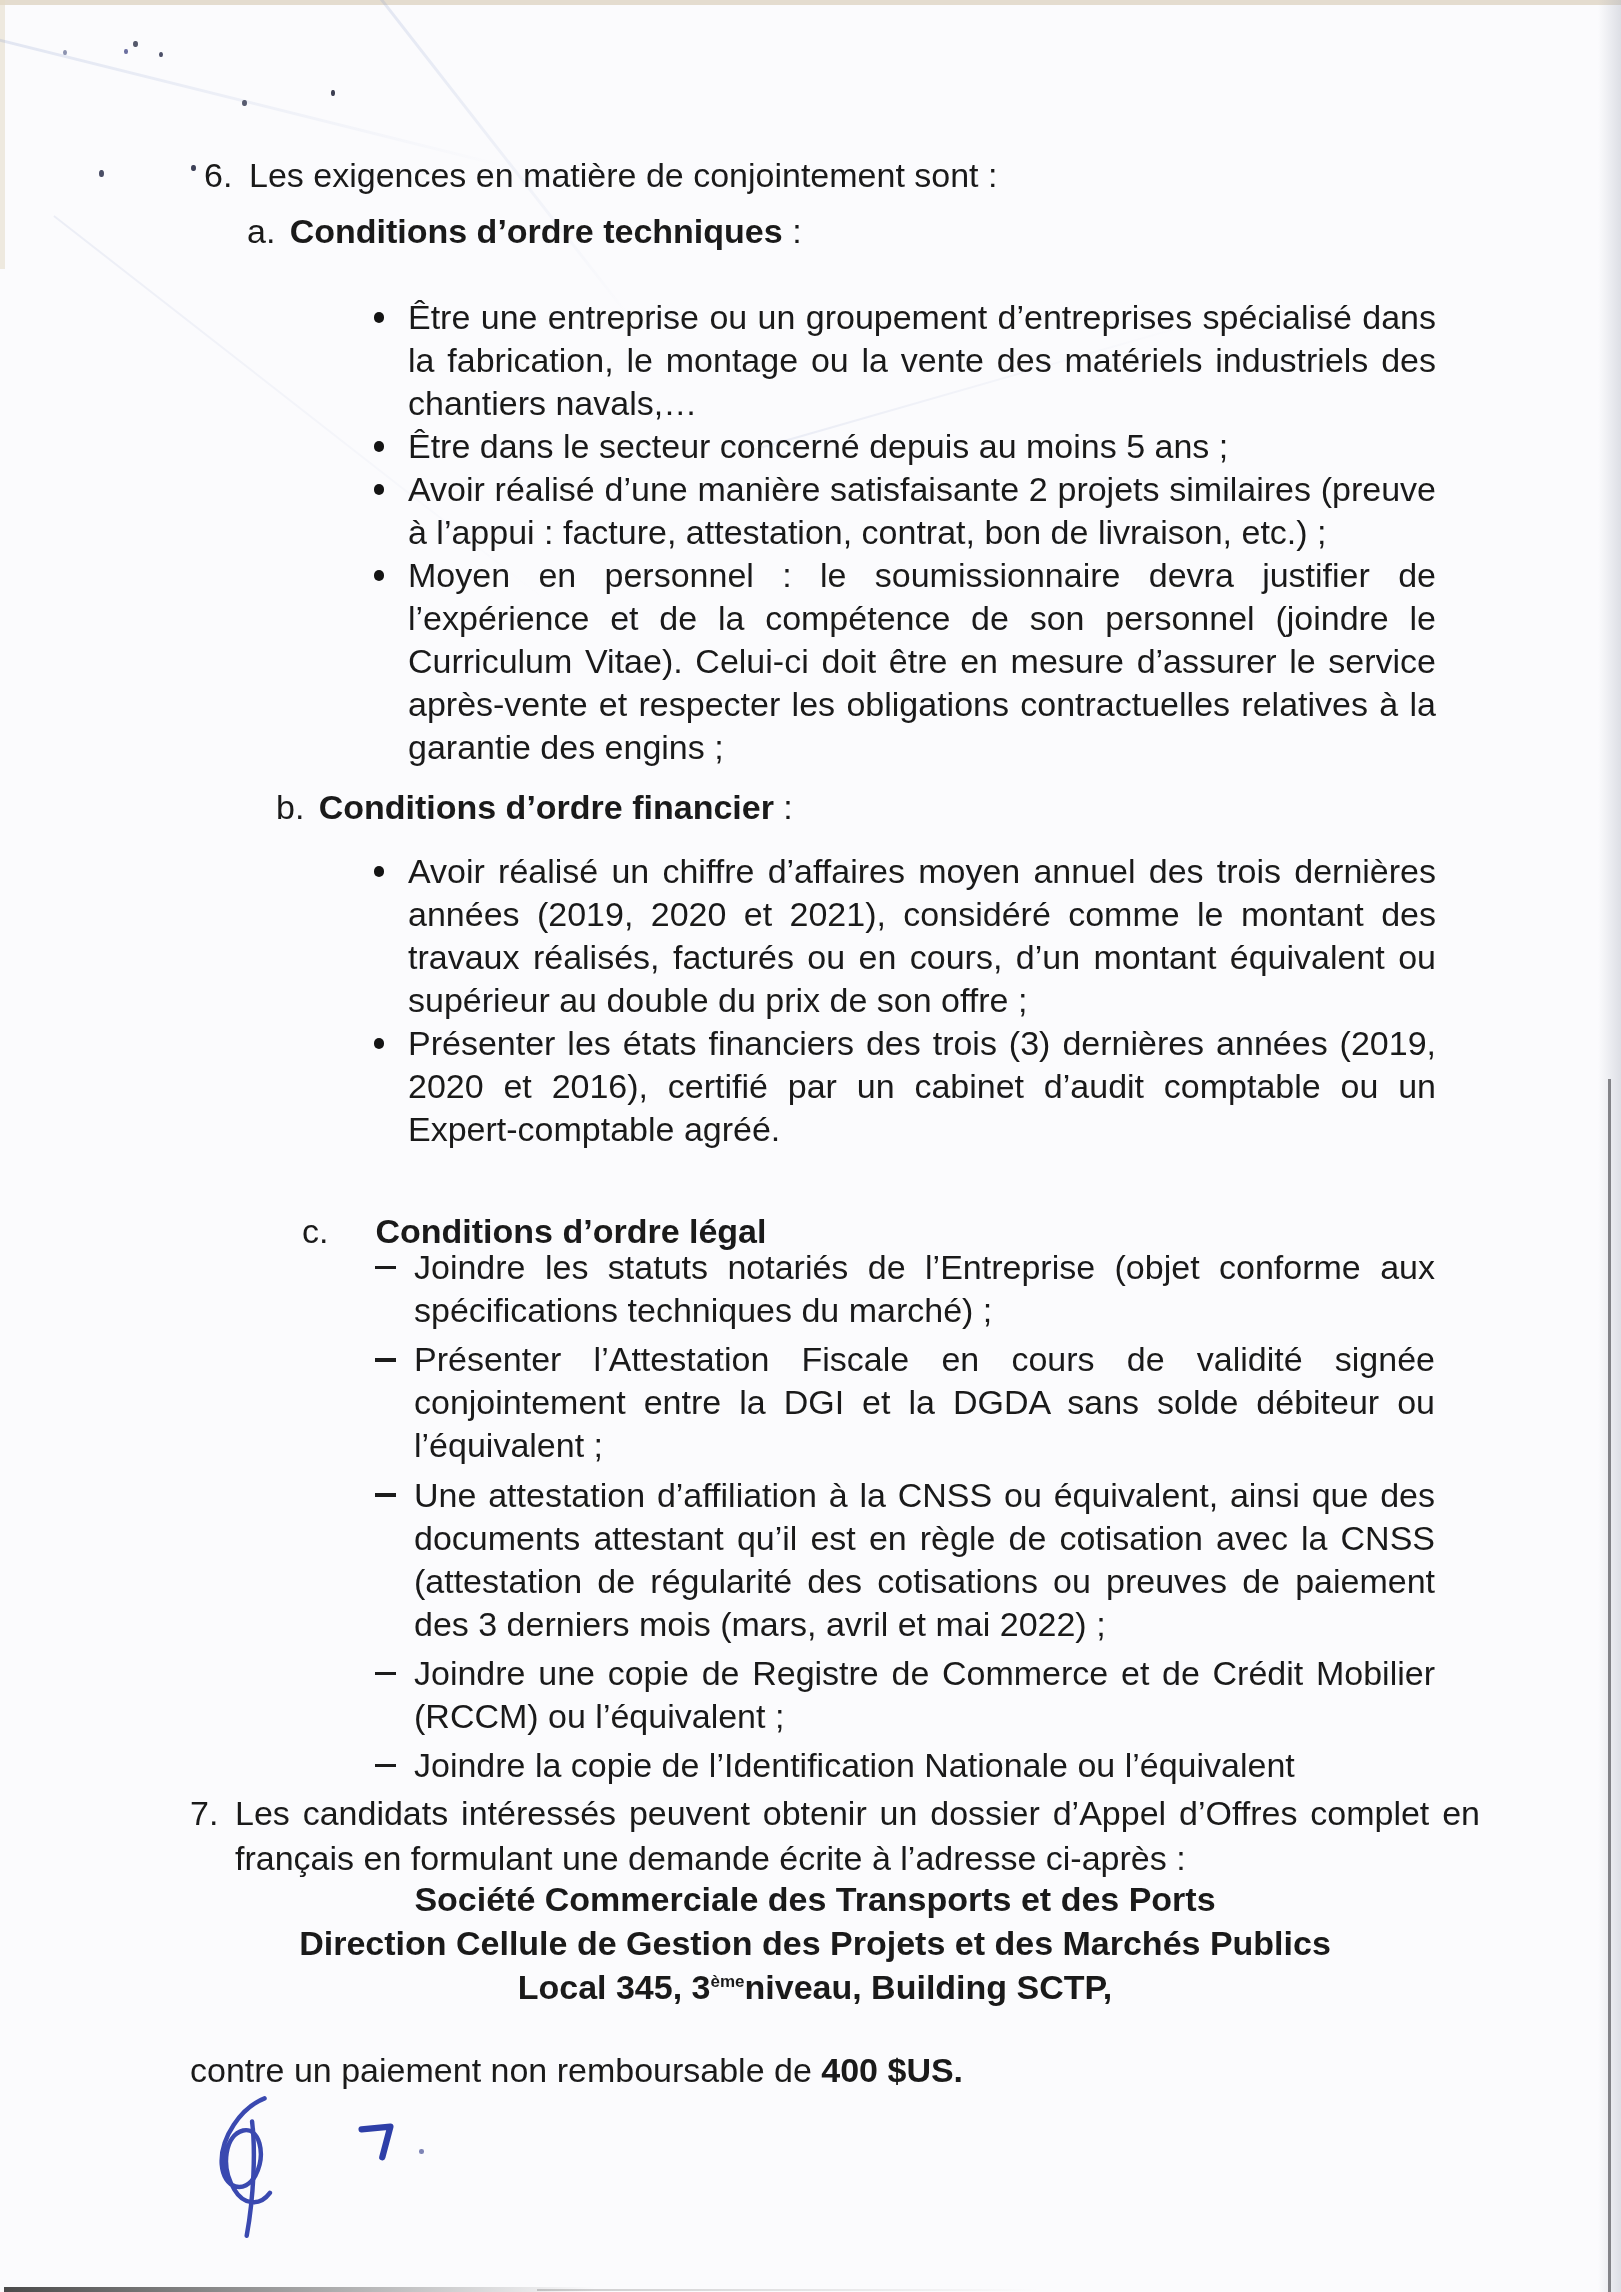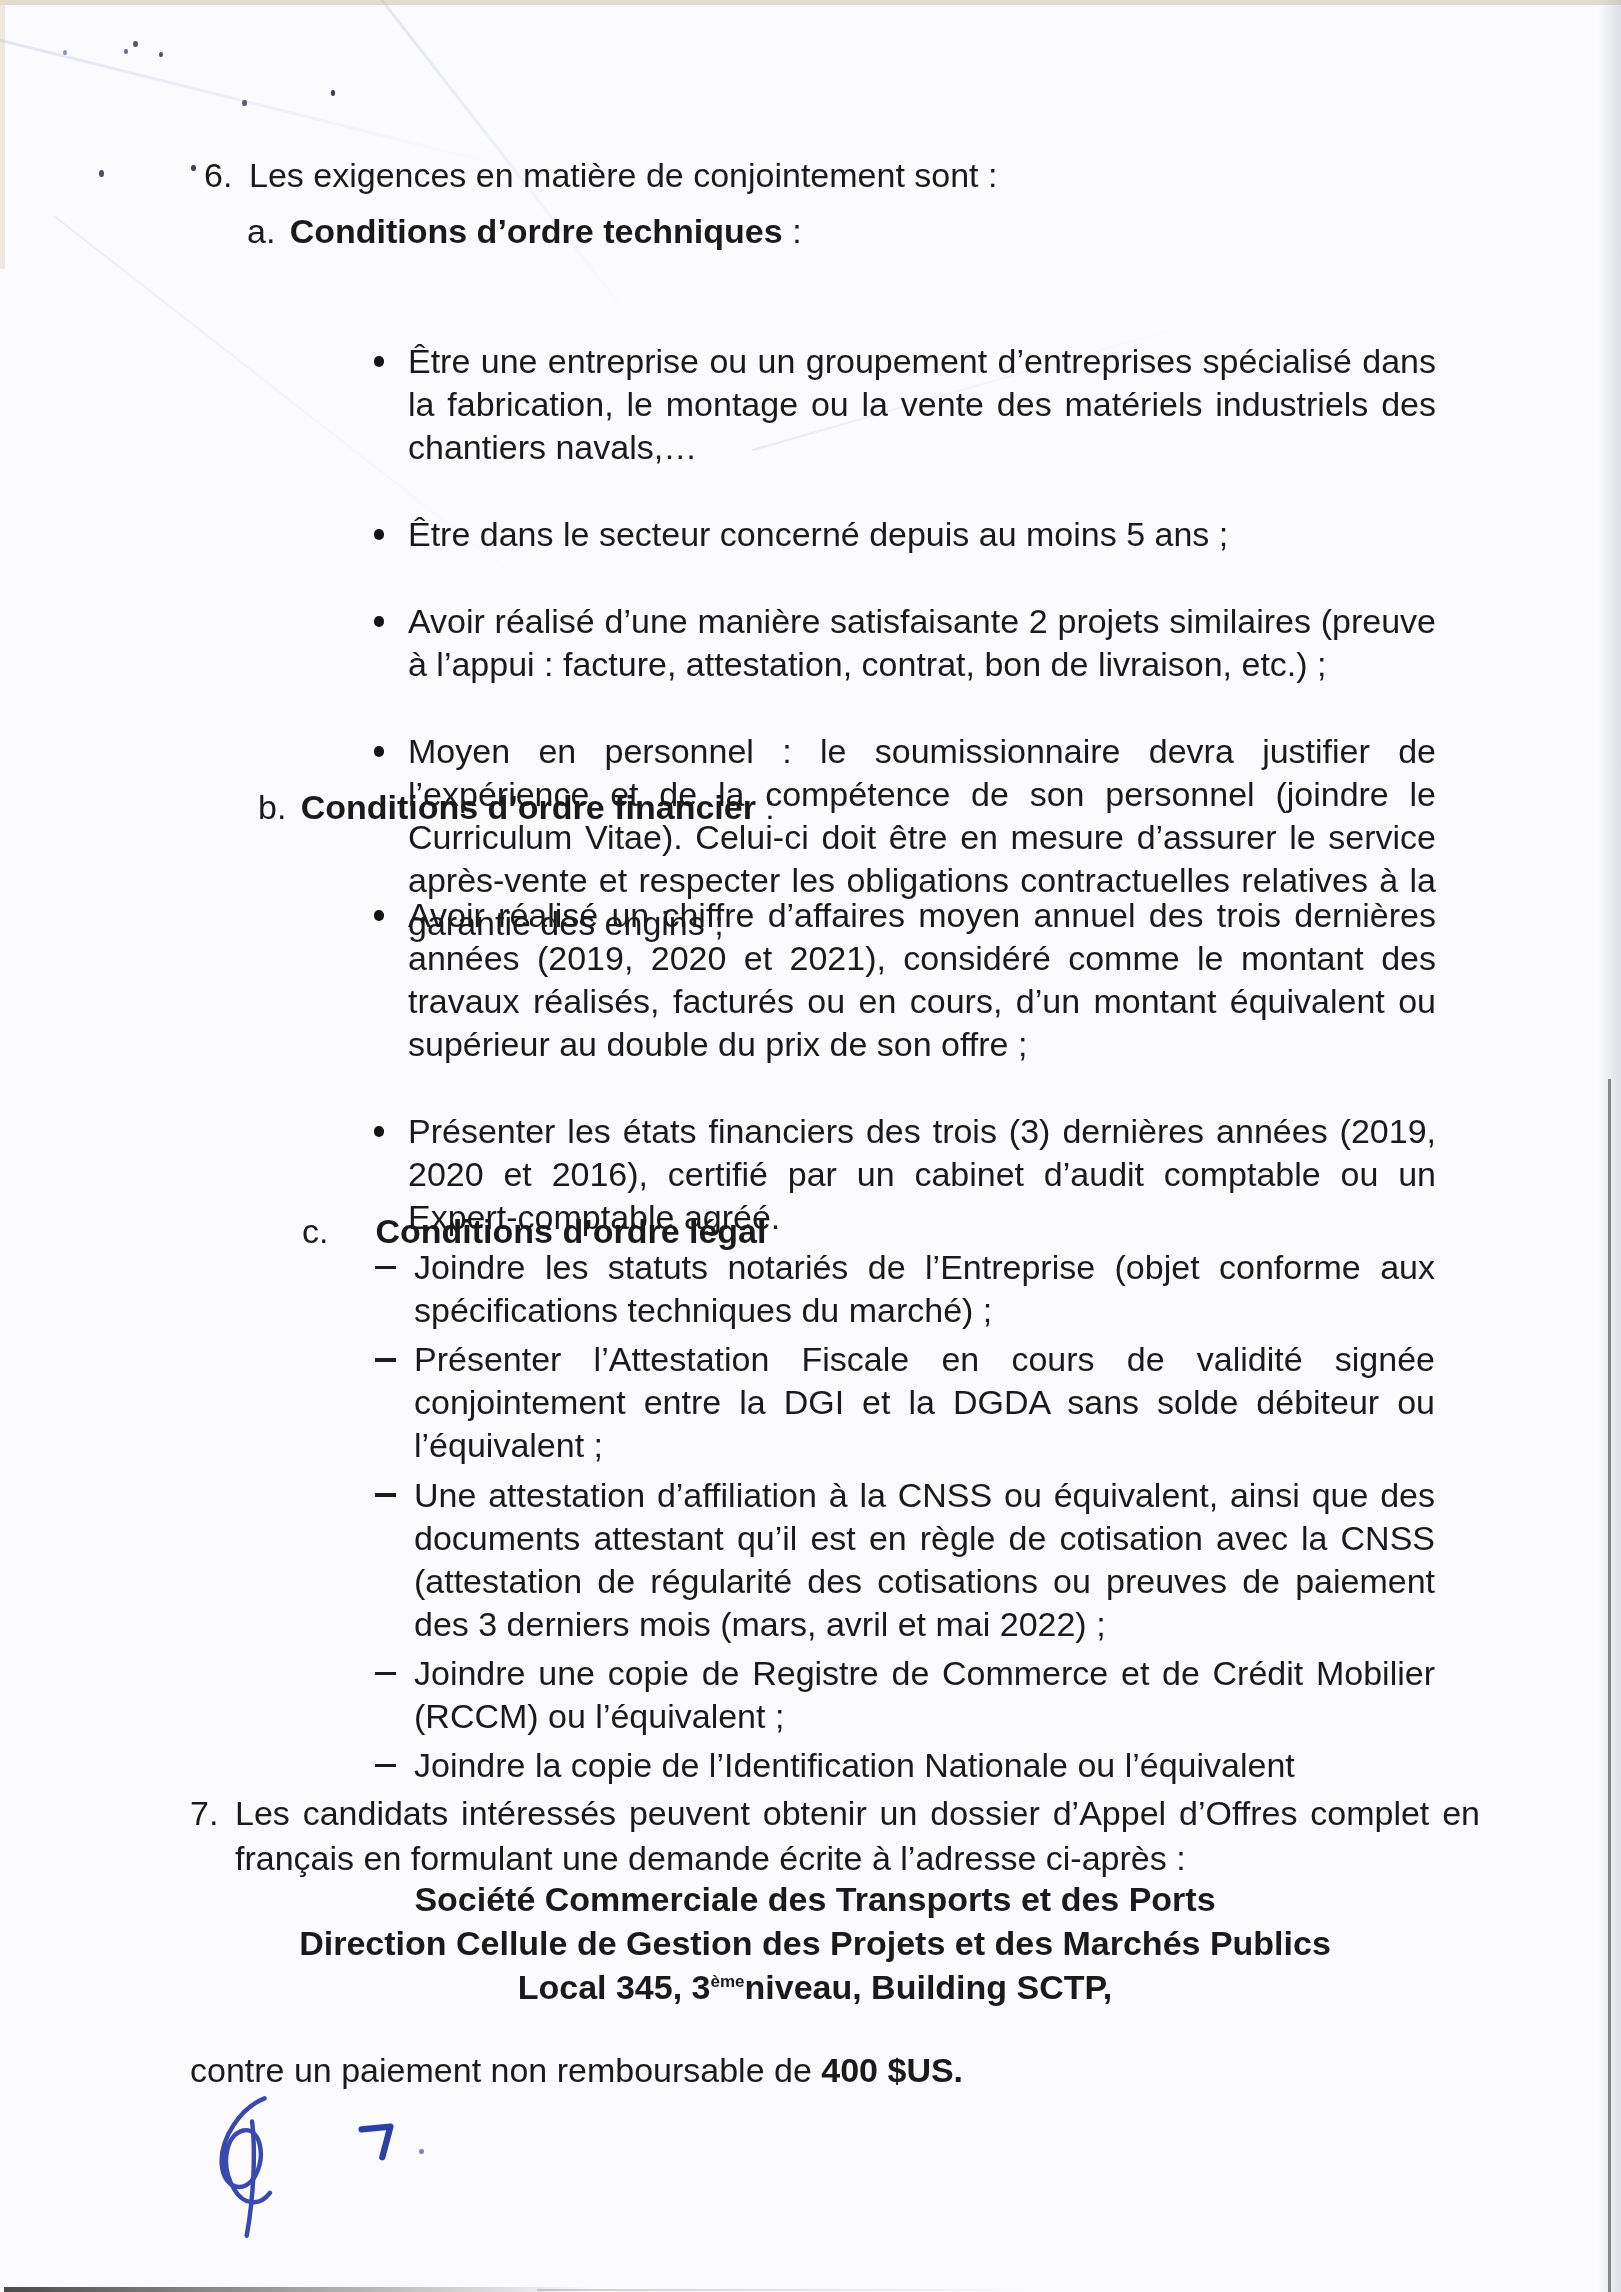--- a/index.html
+++ b/index.html
@@ -38,21 +38,21 @@
     background:linear-gradient(to right, rgba(130,130,130,.4), rgba(160,160,160,0));}
   .speck{position:absolute;border-radius:50%;}
   
   .abs{position:absolute;}
   .numbered{padding-left:45px;}
   .numbered .num{position:absolute;left:0;top:0;}
   .head .letter{display:inline-block;margin-right:14.3px;}
   .head .letter.wide{margin-right:47px;}
   .head .title{font-weight:bold;}
   ul.blist{list-style:none;margin:0;padding:0;}
-  ul.blist li{position:relative;padding-left:38px;text-align:justify;margin-top:44px;}
+  ul.blist li{position:relative;padding-left:38px;text-align:justify;}
   ul.blist li .bullet{position:absolute;left:3.6px;top:16px;width:10.7px;height:10.7px;border-radius:50%;background:#141414;}
   ul.dlist{list-style:none;margin:0;padding:0;}
   ul.dlist li{position:relative;padding-left:41px;text-align:justify;margin-bottom:6.3px;}
   ul.dlist li .dash{position:absolute;left:1.8px;top:19.7px;width:21.5px;height:3.6px;background:#1c1c1c;}
   .para{text-align:justify;}
   .addr{text-align:center;font-weight:bold;line-height:44px;}
   .addr sup{font-size:17px;line-height:0;}
   .closing b{font-weight:bold;}
   .pen{position:absolute;}
 </style>
@@ -88,21 +88,21 @@
   <div class="abs head" style="top:210px;left:247px;">
     <span class="letter">a.</span><span class="title">Conditions d’ordre techniques</span><span> :</span>
   </div>
   <ul class="blist abs" style="top:296px;left:370px;width:1066px;">
     <li><span class="bullet"></span><span>Être une entreprise ou un groupement d’entreprises spécialisé dans la fabrication, le montage ou la vente des matériels industriels des chantiers navals,…</span></li>
     <li><span class="bullet"></span><span>Être dans le secteur concerné depuis au moins 5 ans ;</span></li>
     <li><span class="bullet"></span><span>Avoir réalisé d’une manière satisfaisante 2 projets similaires (preuve à l’appui : facture, attestation, contrat, bon de livraison, etc.) ;</span></li>
     <li><span class="bullet"></span><span>Moyen en personnel : le soumissionnaire devra justifier de l’expérience et de la compétence de son personnel (joindre le Curriculum Vitae). Celui-ci doit être en mesure d’assurer le service après-vente et respecter les obligations contractuelles relatives à la garantie des engins ;</span></li>
   </ul>
 
-  <div class="abs head" style="top:786px;left:258px;">
+  <div class="abs head" style="top:786px;left:276px;">
     <span class="letter">b.</span><span class="title">Conditions d’ordre financier</span><span> :</span>
   </div>
   <ul class="blist abs" style="top:850px;left:370px;width:1066px;">
     <li><span class="bullet"></span><span>Avoir réalisé un chiffre d’affaires moyen annuel des trois dernières années (2019, 2020 et 2021), considéré comme le montant des travaux réalisés, facturés ou en cours, d’un montant équivalent ou supérieur au double du prix de son offre ;</span></li>
     <li><span class="bullet"></span><span>Présenter les états financiers des trois (3) dernières années (2019, 2020 et 2016), certifié par un cabinet d’audit comptable ou un Expert-comptable agréé.</span></li>
   </ul>
 
   <div class="abs head" style="top:1210px;left:258px;margin-left:44px;">
     <span class="letter wide">c.</span><span class="title">Conditions d’ordre légal</span><span></span>
   </div>

